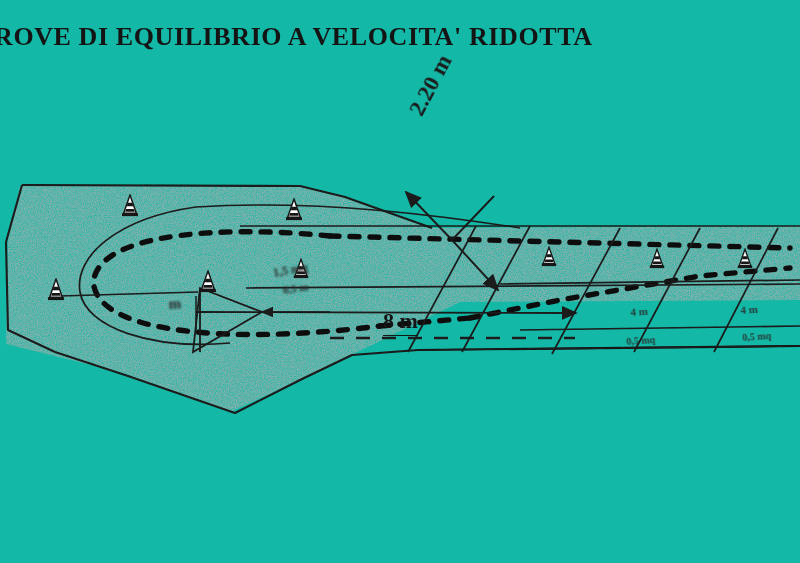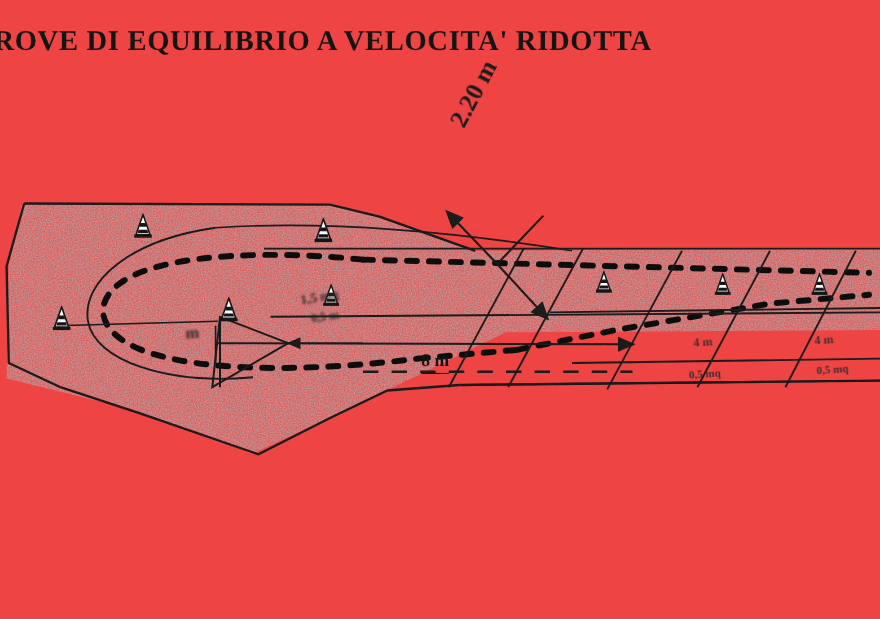--- a/index.html
+++ b/index.html
@@ -1,21 +1,21 @@
 <!DOCTYPE html>
 <html><head>
 <meta charset="utf-8">
 <style>
   html,body{margin:0;padding:0;background:#ffffff;}
   body{
     width:800px;height:563px;overflow:hidden;position:relative;
     font-family:"Liberation Serif", serif;
     -webkit-font-smoothing:antialiased;
   }
-  #stage{position:absolute;inset:0;background:#ef4444;}
+  #stage{position:absolute;inset:0;background:#14b8a6;}
 
   
   #title{
     position:absolute;left:-6px;top:22px;
     font-family:"Liberation Serif", serif;
     font-weight:bold;
     font-size:26px;
     letter-spacing:0.6px;
     color:#141414;
     white-space:nowrap;
@@ -32,23 +32,23 @@
     transform:rotate(-62deg);
     transform-origin:left top;
     font-family:"Liberation Serif", serif;
     font-size:23px;font-weight:600;color:#1b1b1b;
     white-space:nowrap;
     filter:blur(0.3px);
   }
 
   
   #lbl8m{
-    position:absolute;left:383px;top:320px;
-    font-family:"Liberation Serif", serif;
-    font-size:16px;font-weight:700;color:#151515;
+    position:absolute;left:383px;top:308px;
+    font-family:"Liberation Serif", serif;
+    font-size:22px;font-weight:700;color:#151515;
     white-space:nowrap;
     border-bottom:1.6px solid #151515;
     padding-bottom:1px;
     filter:blur(0.2px);
   }
 
   
   .cellLabel{
     position:absolute;
     font-family:"Liberation Serif", serif;

